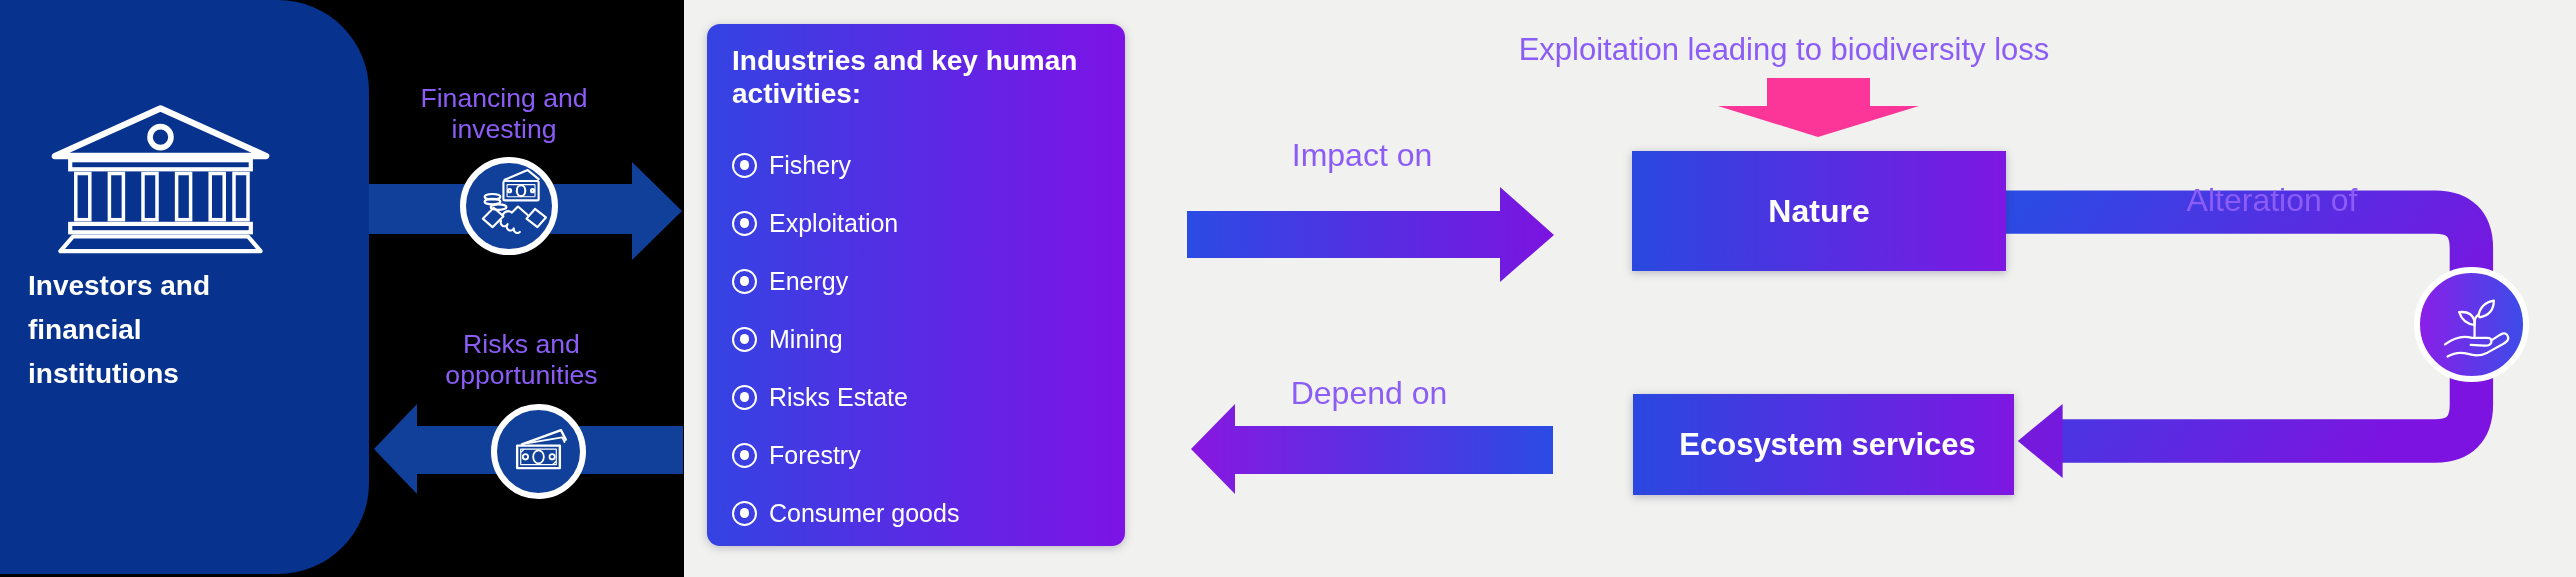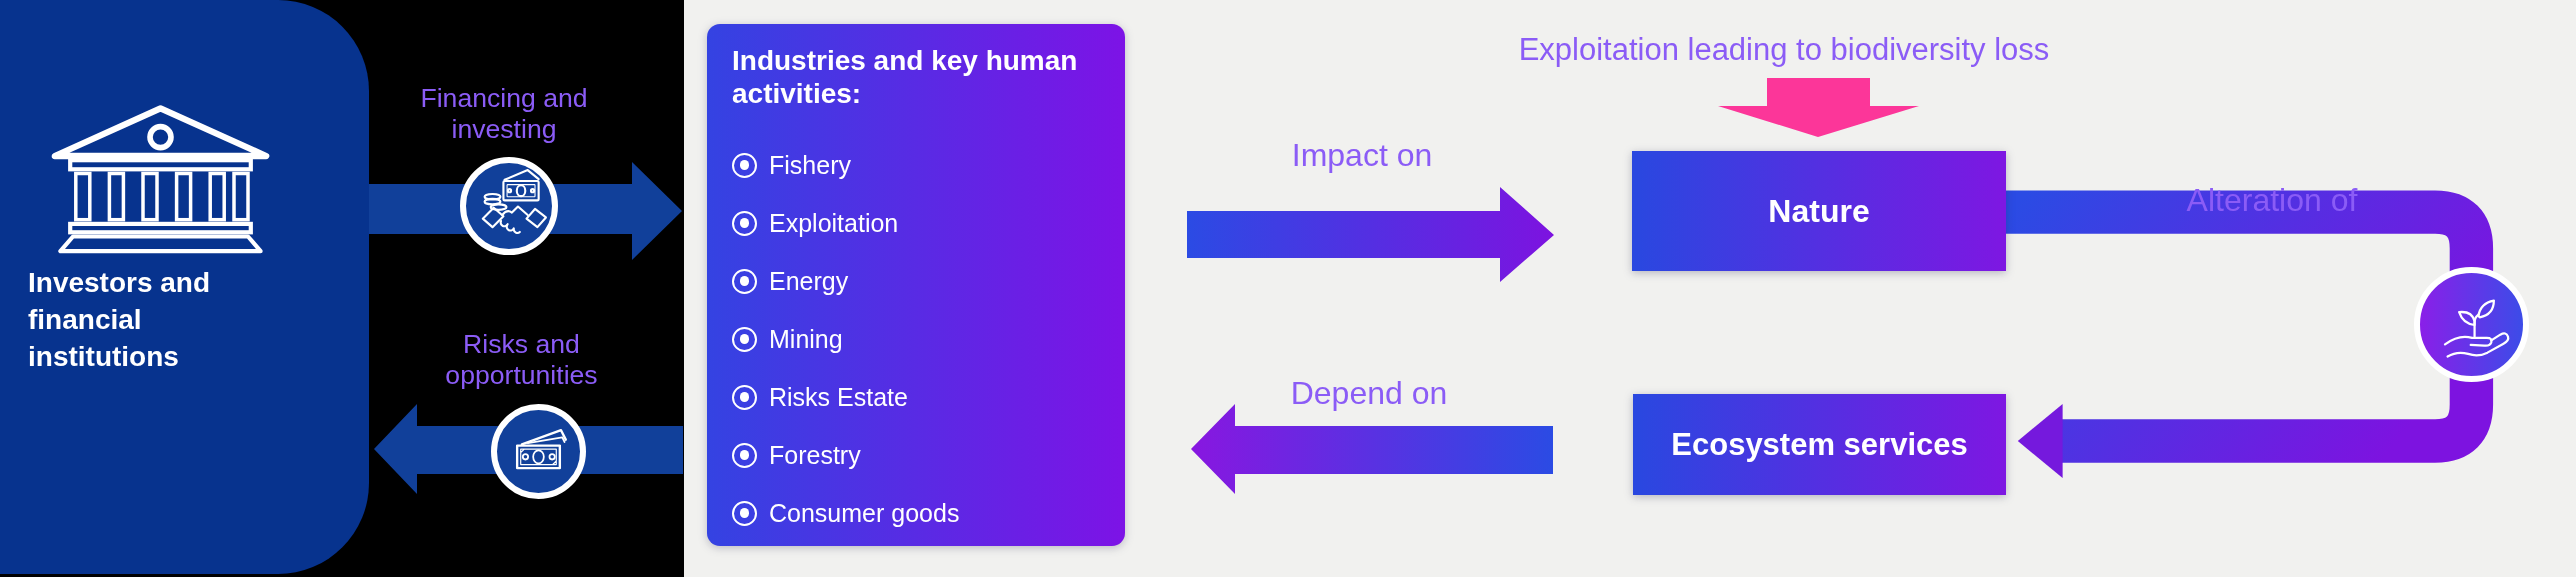--- a/index.html
+++ b/index.html
@@ -67,21 +67,21 @@
     left:1718px;top:78px;width:201px;height:59px;background:#fc3699;
     clip-path:polygon(49px 0,152px 0,152px 28px,201px 28px,100px 59px,0 28px,49px 28px);
     z-index:3;filter:drop-shadow(0 2.1px 3.5px rgba(200,30,120,.35));
   }
   .node-box{
     background:linear-gradient(90deg,#2948e0,#7e17e2);
     display:flex;align-items:center;justify-content:center;z-index:4;
     filter:drop-shadow(0 2.8px 4.2px rgba(30,30,70,.28));
   }
   #nature-box{left:1632px;top:151px;width:374px;height:120px;font-size:32px;}
-  #ecosystem-box{left:1633px;top:394px;width:373px;height:101px;font-size:31px;}
+  #ecosystem-box{left:1633px;top:394px;width:373px;height:101px;font-size:31px;padding-left:8px;}
   #loop-svg{left:1980px;top:161px;z-index:2;}
   #plant-circle{
     left:2414px;top:267px;width:115px;height:115px;border-radius:50%;
     background:linear-gradient(90deg,#8a1fe8,#3c4ce8);border:6.3px solid #fff;
     box-sizing:border-box;z-index:6;display:flex;align-items:center;justify-content:center;
   }
   svg{display:block;}
 </style>
 </head>
 <body>
@@ -104,21 +104,21 @@
       <rect x="92" y="99" width="20" height="66" stroke-width="5"></rect>
       <rect x="140" y="99" width="20" height="66" stroke-width="5"></rect>
       <rect x="188" y="99" width="20" height="66" stroke-width="5"></rect>
       <rect x="236" y="99" width="20" height="66" stroke-width="5"></rect>
       <rect x="270" y="99" width="20" height="66" stroke-width="5"></rect>
       <rect x="36" y="171" width="258" height="12" stroke-width="6"></rect>
       <path d="M22,210 L308,210 L290,189 L40,189 Z" stroke-width="6" stroke-linejoin="round"></path>
     </svg>
   </div>
 
-  <div class="abs white-label" style="left:28px;top:264px;width:259px;font-size:28px;line-height:37px;z-index:6;">Investors and financial institutions</div>
+  <div class="abs white-label" style="left:28px;top:264px;width:259px;font-size:28px;line-height:44px;z-index:6;">Investors and financial institutions</div>
 
   <div class="abs navy-label" style="left:378px;top:83px;width:252px;font-size:26.6px;">Financing and investing</div>
   <div class="abs navy-label" style="left:392px;top:329px;width:259px;font-size:26.6px;">Risks and opportunities</div>
 
   <div class="abs icon-circle" style="left:460px;top:157px;width:98px;height:98px;">
     <svg width="85" height="85" viewBox="0 0 140 140" fill="none" stroke="#fff" stroke-width="3.5" stroke-linejoin="round" stroke-linecap="round">
       <path d="M62,26 L100,10 L118,25"></path>
       <rect x="60" y="28" width="58" height="32" rx="2"></rect>
       <rect x="66" y="34" width="46" height="20" rx="1" stroke-width="1.8"></rect>
       <ellipse cx="89" cy="44" rx="7" ry="9"></ellipse>

